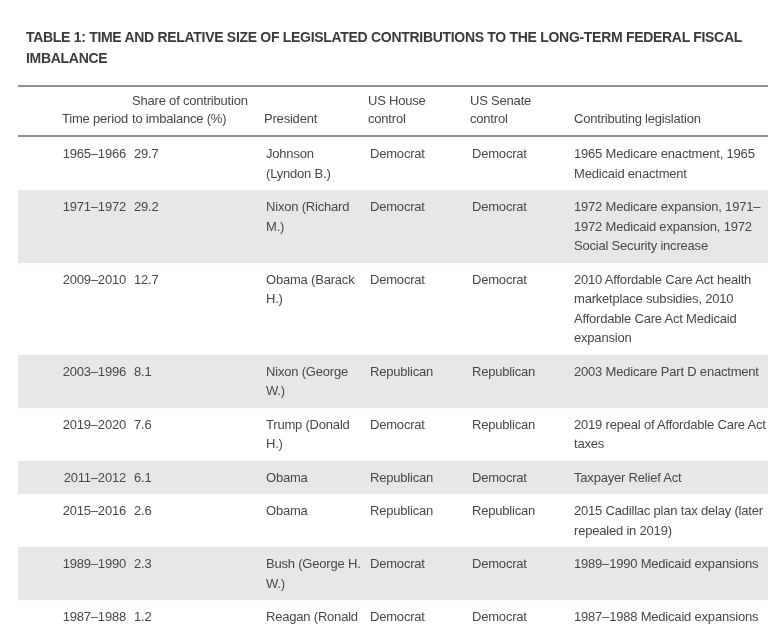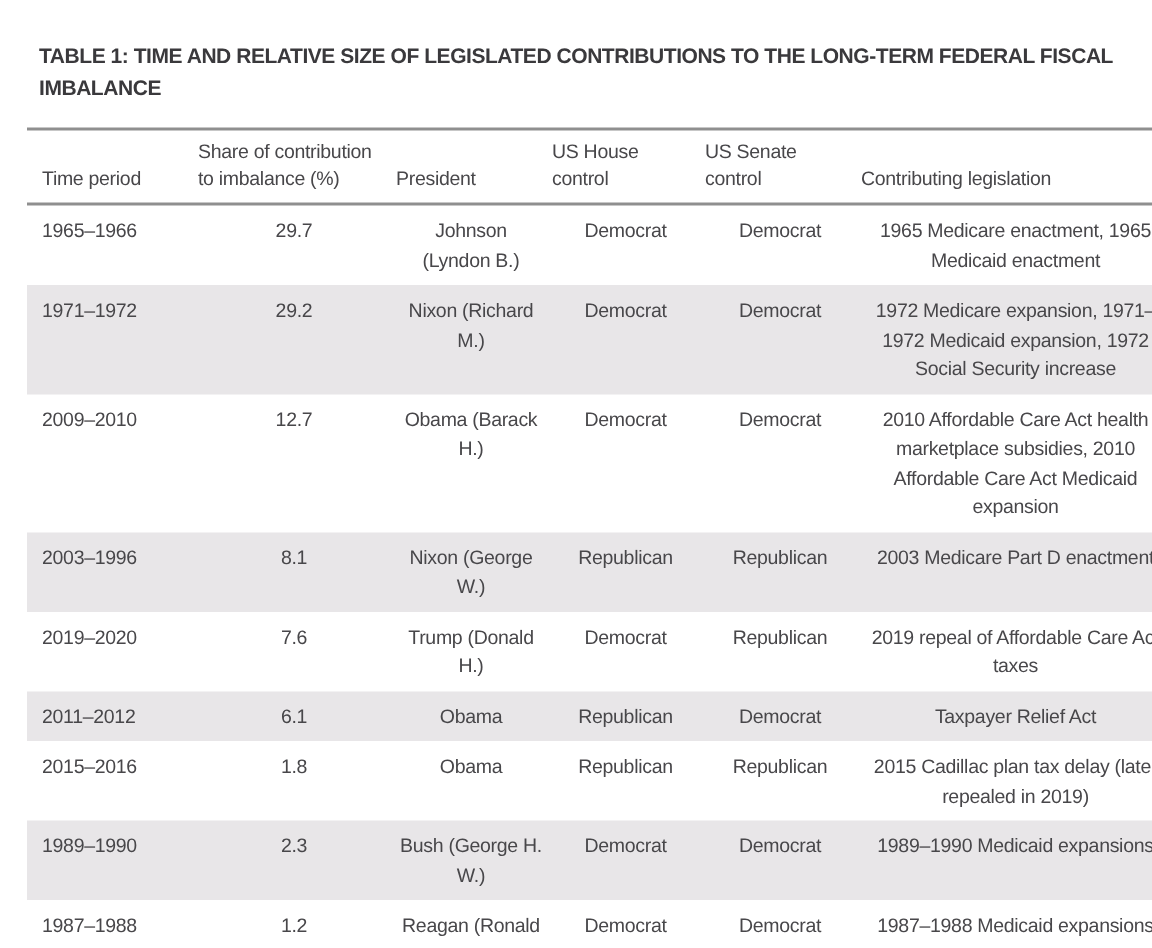--- a/index.html
+++ b/index.html
@@ -43,26 +43,26 @@
     text-align: left;
     padding: 5px 2px 7px 2px;
     line-height: 1.4;
     border-bottom: 2px solid #8f8f8f;
     color: #48474a;
   }
   tbody td {
     font-size: 13px;
     letter-spacing: -0.2px;
     vertical-align: top;
-    text-align: center;
+    text-align: left;
     padding: 7px 4px;
     line-height: 1.5;
     color: #48474a;
   }
-  th.c1, td.c1 { width: 100px; text-align: left; padding-left: 10px; }
+  th.c1, td.c1 { width: 100px; text-align: right; padding-left: 10px; }
   th.c2, td.c2 { width: 128px; }
   th.c3, td.c3 { width: 100px; }
   th.c4, td.c4 { width: 98px;  }
   th.c5, td.c5 { width: 100px; }
   th.c6, td.c6 { width: 206px; padding-left: 2px; padding-right: 2px; }
   tr.shaded { background: #e8e6e8; }
 </style>
 </head>
 <body>
 
@@ -125,21 +125,21 @@
       <tr class="shaded">
         <td class="c1">2011–2012</td>
         <td class="c2">6.1</td>
         <td class="c3">Obama</td>
         <td class="c4">Republican</td>
         <td class="c5">Democrat</td>
         <td class="c6">Taxpayer Relief Act</td>
       </tr>
       <tr>
         <td class="c1">2015–2016</td>
-        <td class="c2">1.8</td>
+        <td class="c2">2.6</td>
         <td class="c3">Obama</td>
         <td class="c4">Republican</td>
         <td class="c5">Republican</td>
         <td class="c6">2015 Cadillac plan tax delay (later repealed in 2019)</td>
       </tr>
       <tr class="shaded">
         <td class="c1">1989–1990</td>
         <td class="c2">2.3</td>
         <td class="c3">Bush (George H. W.)</td>
         <td class="c4">Democrat</td>

